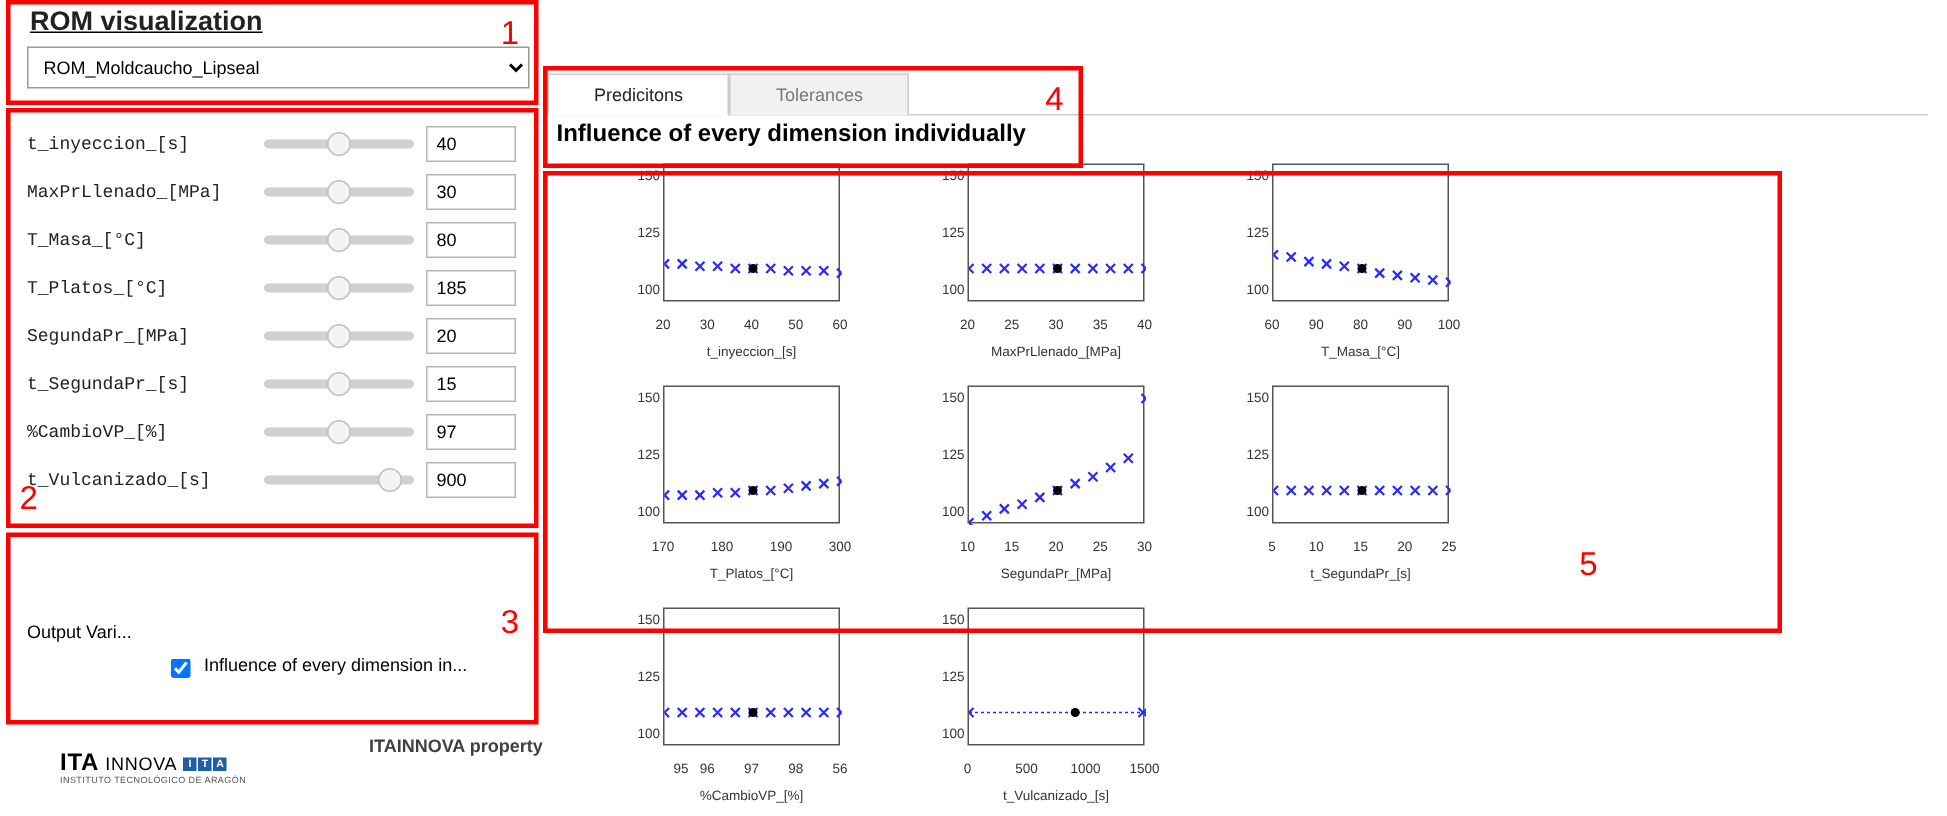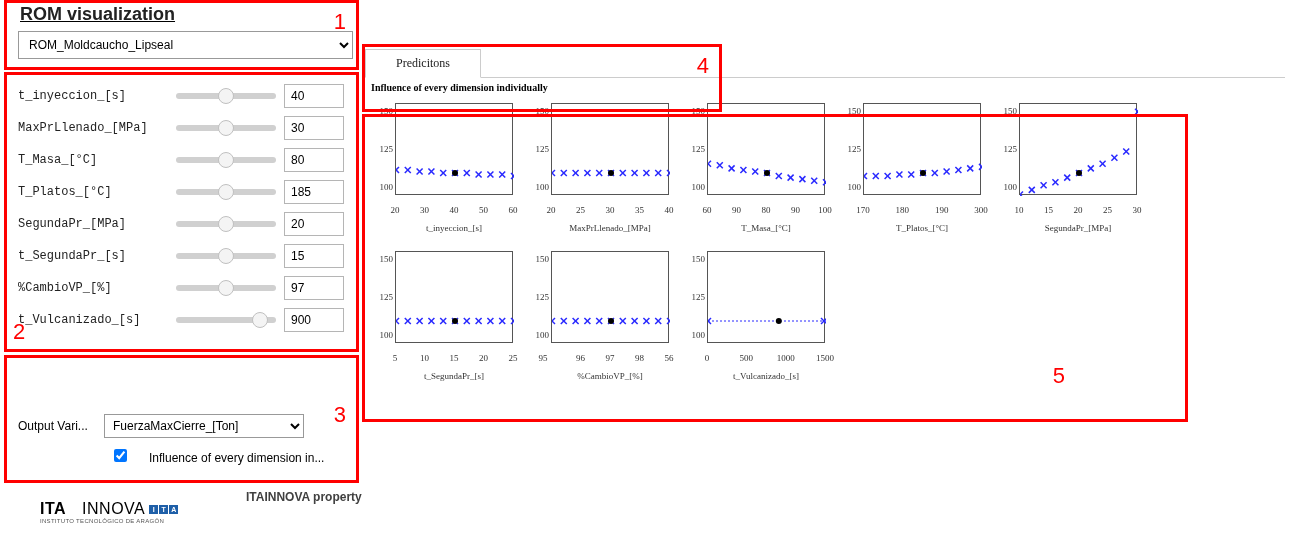--- a/index.html
+++ b/index.html
@@ -81,56 +81,57 @@
   .slider-input {
     width: 60px;
     height: 24px;
     border: 1px solid #b5b5b5;
     padding: 2px 6px;
     font-size: 12px;
   }
 
   
   .panel3 { position: absolute; left: 18px; top: 414px; width: 340px; }
-  .outvar-row { display: flex; align-items: center; gap: 4px; margin-bottom: 8px; }
+  .outvar-row { display: flex; align-items: center; gap: 23px; margin-bottom: 8px; justify-content: space-between; }
   .outvar-label { font-size: 12px; width: 82px; white-space: nowrap; overflow: hidden; text-overflow: ellipsis; }
   .outvar-select { width: 200px; height: 24px; border: 1px solid #999; background: #fff; font-size: 12px; padding: 0 4px; }
-  .chk-row { display: flex; align-items: flex-end; gap: 19px; margin-left: 92px; font-size: 12px; }
-
-  
-  .panel4 { position: absolute; left: 365px; top: 48px; width: 920px; font-family: Liberation Serif, serif; }
+  .chk-row { display: flex; align-items: flex-start; gap: 6px; margin-left: 92px; font-size: 12px; }
+
+  
+  .panel4 { position: absolute; left: 365px; top: 48px; width: 920px; }
   .tabs { display: flex; border-bottom: 1px solid #ccc; }
   .tab {
     padding: 6px 30px;
     border: 1px solid #ccc;
     border-bottom: none;
     font-size: 12px;
     cursor: pointer;
     position: relative;
     top: 1px;
   }
   .tab.active { background: #fff; color: #222; border-bottom: 1px solid #fff; }
   .tab.inactive { background: #f1f1f1; color: #777; }
   .pred-value { margin: 14px 0 4px 6px; font-size: 12px; }
   .pred-value b { font-weight: 700; color: #222; }
   .pred-value .val { color: #5cc65c; font-weight: 700; }
-  .charts-title { font-size: 10px; font-weight: 700; margin: 4px 0 4px 6px; }
+  .charts-title { font-size: 16px; font-weight: 700; margin: 4px 0 4px 6px; }
 
   
   .charts {
     display: flex;
     flex-wrap: wrap;
     gap: 8px;
     margin-left: 6px;
     width: 790px;
   }
   .mini {
     width: 148px;
     height: 140px;
     position: relative;
+    margin-left: 47px;
   }
   .mini .plotbox {
     position: absolute;
     left: 24px; top: 6px;
     width: 118px; height: 92px;
     border: 1px solid #555;
   }
   .mini .yt { position: absolute; left: 0; width: 22px; text-align: right; font-size: 9px; color: #333; }
   .mini .xt { position: absolute; bottom: 22px; width: 20px; text-align: center; font-size: 9px; color: #333; transform: translateX(-50%); }
   .mini .xlabel { position: absolute; bottom: 4px; left: 24px; width: 118px; text-align: center; font-size: 9px; color: #333; }
@@ -140,21 +141,21 @@
     position: absolute;
     left: 246px; top: 490px;
     font-size: 12px; font-weight: 700; color: #404040;
   }
   .brand {
     position: absolute;
     left: 40px; top: 500px;
     display: flex; align-items: center; gap: 4px;
   }
   .brand .ita { font-family: Arial, sans-serif; font-size: 16px; font-weight: 900; letter-spacing: 0.5px; }
-  .brand .inn { font-family: Arial, sans-serif; font-size: 16px; font-weight: 300; letter-spacing: 0.5px; margin-left: 12px; }
+  .brand .inn { font-family: Arial, sans-serif; font-size: 12px; font-weight: 300; letter-spacing: 0.5px; }
   .brand .sub { position: absolute; top: 18px; left: 0; font-size: 6px; color: #555; letter-spacing: 0.3px; white-space: nowrap; }
   .brand .logo { display: flex; gap: 1px; }
   .brand .sq { width: 9px; height: 9px; background: #1e5fa8; color: #fff; font-size: 7px; line-height: 9px; text-align: center; font-weight: 700; }
 
   svg .marker-x { stroke: #2929ff; stroke-width: 1.5; }
   svg .marker-dot { fill: #000; }
   svg .dash { stroke: #2929ff; stroke-width: 1; stroke-dasharray: 2 2; fill: none; }
 </style>
 </head>
 <body>
@@ -223,33 +224,31 @@
         <div class="slider-track">
           <div class="slider-thumb" style="left:84%"></div>
         </div>
         <input class="slider-input" value="900" style="">
       </div>
     </div>
 
   <div class="panel3">
     <div class="outvar-row">
       <div class="outvar-label">Output Vari...</div>
-      <select class="outvar-select">
-        <option>FuerzaMaxCierre_[Ton]</option>
-      </select>
     </div>
     <div class="chk-row">
       <input type="checkbox" id="chk1" checked="" style="">
       <label for="chk1">Influence of every dimension in...</label>
     </div>
   </div>
 
   <div class="panel4">
     <div class="tabs">
       <div class="tab active">Predicitons</div>
+      <div class="tab inactive">Tolerances</div>
     </div>
     <div class="charts-title">Influence of every dimension individually</div>
     <div class="charts" id="charts">
         <div class="mini">
           <div class="yt" style="top:8.666666666666671px">150</div>
           <div class="yt" style="top:47px">125</div>
           <div class="yt" style="top:85.33333333333333px">100</div>
           <div class="plotbox"><svg width="118" height="92">
               <line class="marker-x" x1="-3" y1="62.93333333333334" x2="3" y2="68.93333333333334"></line>
               <line class="marker-x" x1="-3" y1="68.93333333333334" x2="3" y2="62.93333333333334"></line>
@@ -483,21 +482,21 @@
               <line class="marker-x" x1="79.59999999999991" y1="66" x2="85.59999999999991" y2="72"></line>
               <line class="marker-x" x1="79.59999999999991" y1="72" x2="85.59999999999991" y2="66"></line>
               <line class="marker-x" x1="91.40000000000009" y1="66" x2="97.40000000000009" y2="72"></line>
               <line class="marker-x" x1="91.40000000000009" y1="72" x2="97.40000000000009" y2="66"></line>
               <line class="marker-x" x1="103.19999999999983" y1="66" x2="109.19999999999983" y2="72"></line>
               <line class="marker-x" x1="103.19999999999983" y1="72" x2="109.19999999999983" y2="66"></line>
               <line class="marker-x" x1="115" y1="66" x2="121" y2="72"></line>
               <line class="marker-x" x1="115" y1="72" x2="121" y2="66"></line>
               <circle class="marker-dot" cx="59" cy="69" r="3"></circle>
             </svg></div>
-          <div class="xt" style="left:16px">95</div>
+          <div class="xt" style="left:36px">95</div>
           <div class="xt" style="left:53.5px">96</div>
           <div class="xt" style="left:83px">97</div>
           <div class="xt" style="left:112.5px">98</div>
           <div class="xt" style="left:142px">56</div>
           <div class="xlabel">%CambioVP_[%]</div>
         </div>
         <div class="mini">
           <div class="yt" style="top:8.666666666666671px">150</div>
           <div class="yt" style="top:47px">125</div>
           <div class="yt" style="top:85.33333333333333px">100</div>

